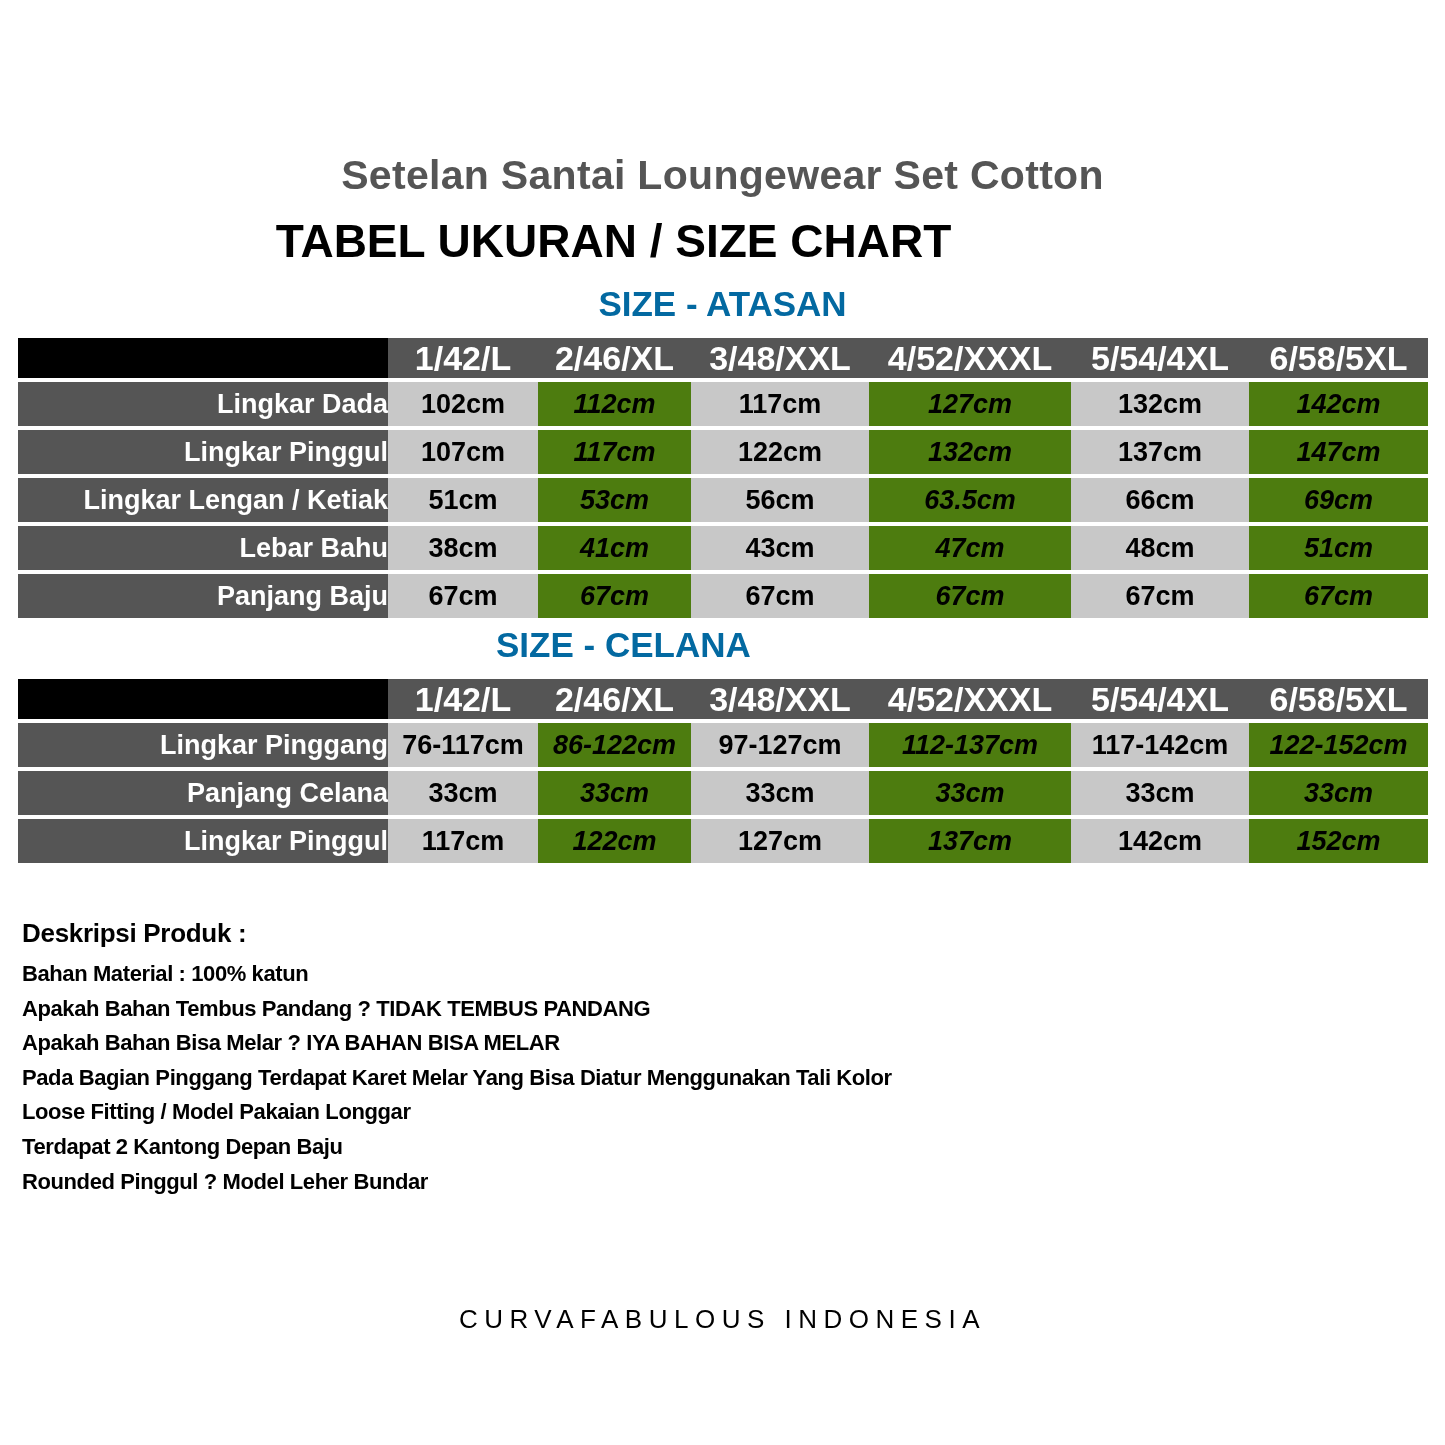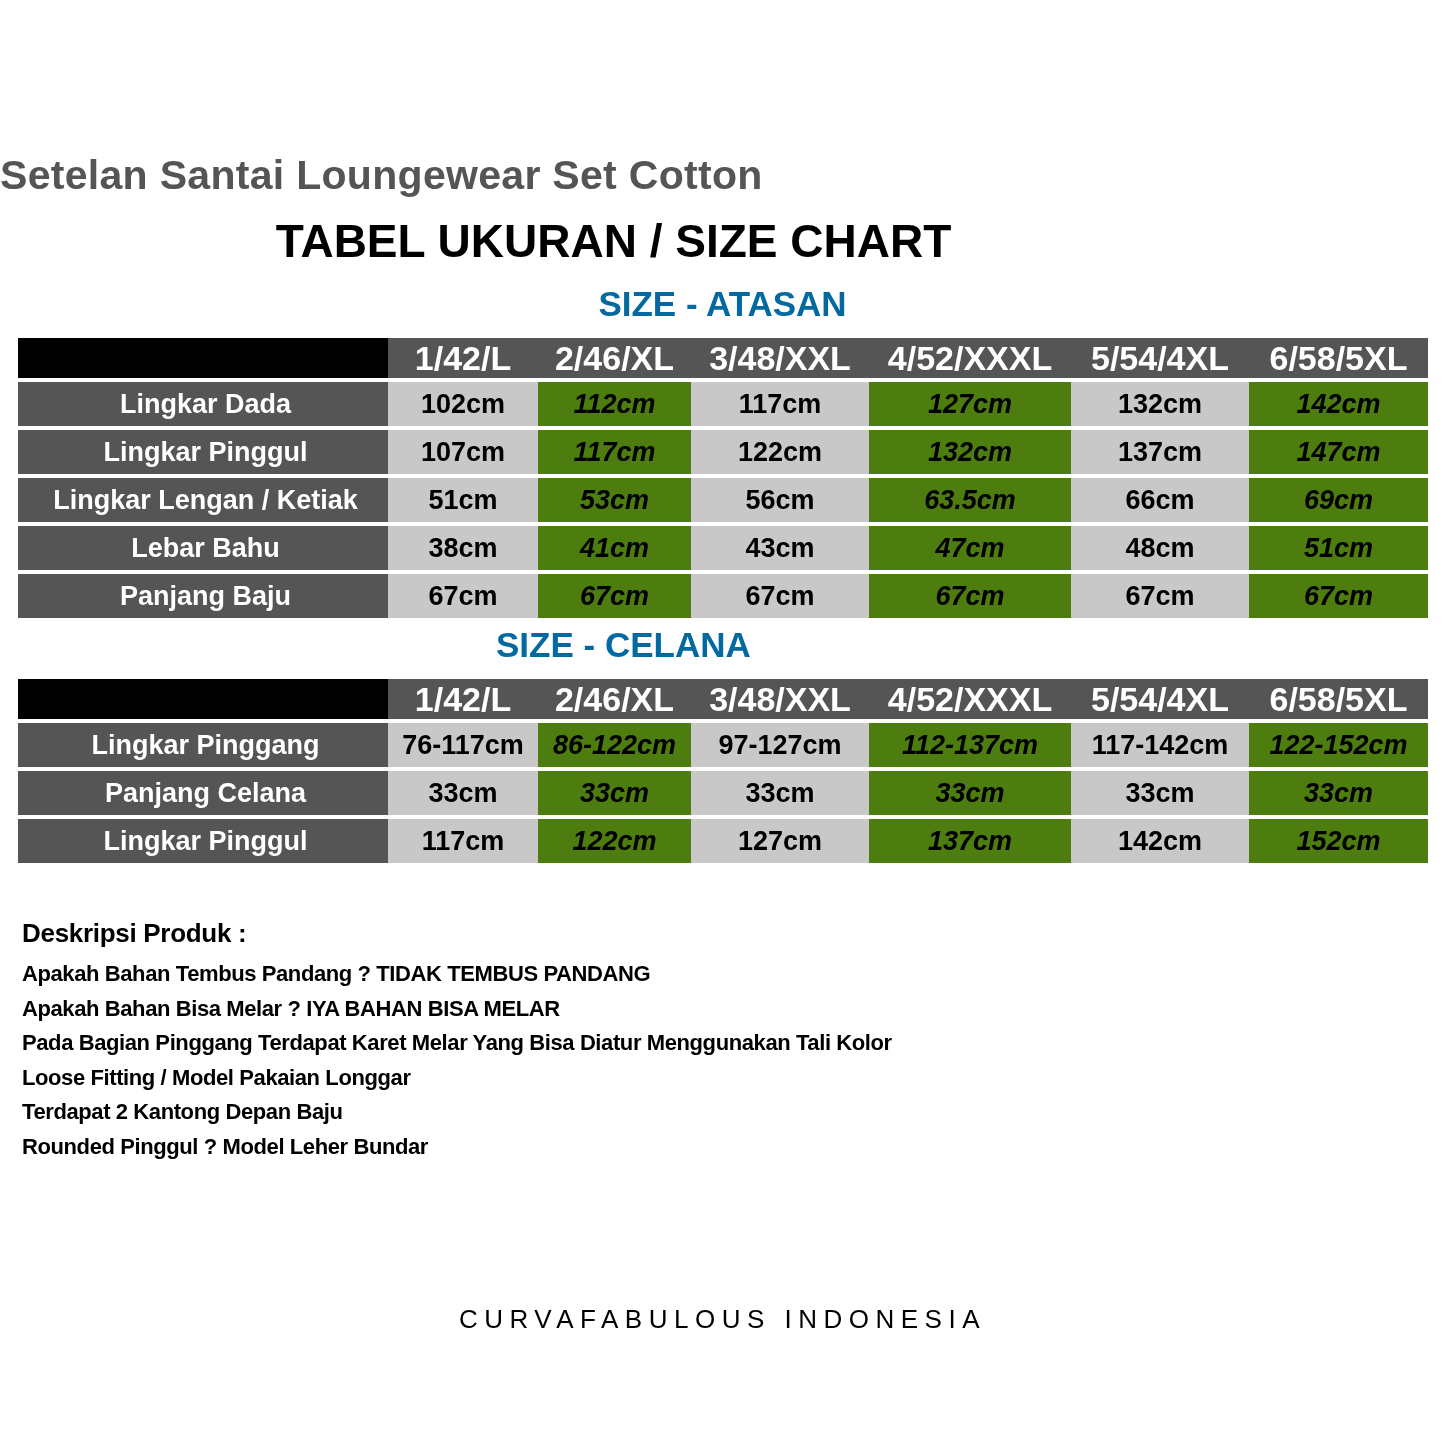--- a/index.html
+++ b/index.html
@@ -1,35 +1,35 @@
 <!DOCTYPE html>
 <html><head>
 <meta charset="utf-8">
 <style>
   html, body { margin:0; padding:0; background:#ffffff; }
   body { width:1445px; height:1445px; position:relative; overflow:hidden;
          font-family:"Liberation Sans", sans-serif; }
-  .subtitle { position:absolute; left:0; width:1445px; top:152px; text-align:left;
+  .subtitle { position:absolute; left:0; width:1445px; top:152px; text-align:center;
               font-size:41px; font-weight:bold; color:#555555; letter-spacing:0.3px; }
   .main-title { position:absolute; left:0; width:1227px; top:214px; text-align:center;
                 font-size:46px; font-weight:bold; color:#000000; }
   .section-title { position:absolute; font-size:35px; font-weight:bold; color:#0369a1; }
   .sec1 { left:0; width:1445px; top:284px; text-align:center; }
   .sec2 { left:496px; top:625px; }
 
   table.size { position:absolute; left:18px; width:1410px; border-collapse:separate;
                border-spacing:0 4px; table-layout:fixed; }
   table.size.t1 { top:334px; }
   table.size.t2 { top:675px; }
   table.size th, table.size td { padding:0; white-space:nowrap; overflow:hidden; }
   table.size thead th { height:40px; background:#555555; color:#ffffff; font-size:34px;
                         font-weight:bold; text-align:center; }
   table.size thead th.corner { background:#000000; }
   table.size tbody th { height:36px; background:#555555; color:#ffffff; font-size:27px;
-                        font-weight:bold; text-align:center; padding-left:5px; }
+                        font-weight:bold; text-align:right; padding-left:5px; }
   table.size tbody td { height:44px; color:#000000; font-size:27px; font-weight:bold;
                         text-align:center; }
   td.c-dark { background:#c8c8c8; }
   td.c-light { background:#4d7c0f;font-style:italic; }
 
   .desc { position:absolute; left:22px; top:918px; font-family:"Liberation Sans", sans-serif;
           color:#000; }
   .desc-title { font-size:26px; font-weight:bold; margin-bottom:8px; letter-spacing:-0.3px;}
   .desc-line { font-size:22px; font-weight:bold; height:34.6px; line-height:34.6px; letter-spacing:-0.4px; }
 
@@ -163,20 +163,21 @@
       <td class="c-dark">127cm</td>
       <td class="c-light">137cm</td>
       <td class="c-dark">142cm</td>
       <td class="c-light">152cm</td>
     </tr>
   </tbody>
 </table>
 
 <div class="desc">
   <div class="desc-title">Deskripsi Produk :</div>
+  <div class="desc-line">Bahan Material : 100% katun</div>
   <div class="desc-line">Apakah Bahan Tembus Pandang ? TIDAK TEMBUS PANDANG</div>
   <div class="desc-line">Apakah Bahan Bisa Melar ? IYA BAHAN BISA MELAR</div>
   <div class="desc-line">Pada Bagian Pinggang Terdapat Karet Melar Yang Bisa Diatur Menggunakan Tali Kolor</div>
   <div class="desc-line">Loose Fitting / Model Pakaian Longgar</div>
   <div class="desc-line">Terdapat 2 Kantong Depan Baju</div>
   <div class="desc-line">Rounded Pinggul ? Model Leher Bundar</div>
 </div>
 
 <div class="footer">CURVAFABULOUS INDONESIA</div>
 

